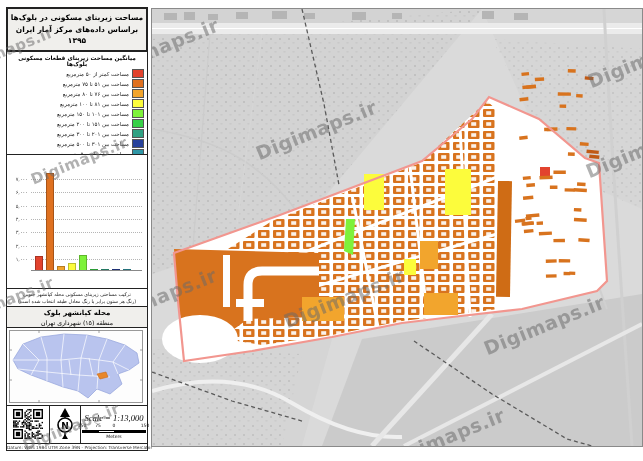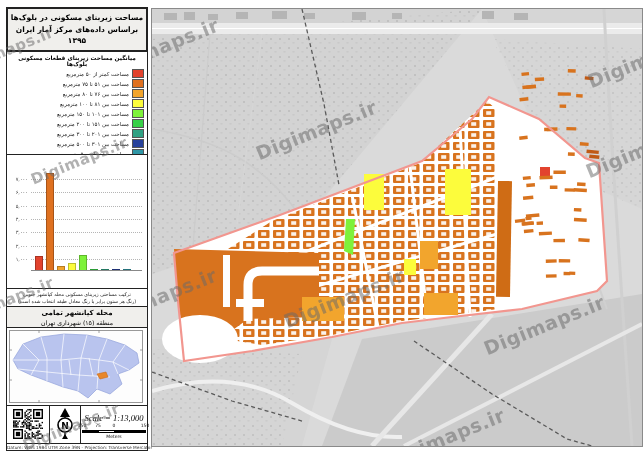--- a/index.html
+++ b/index.html
@@ -139,21 +139,21 @@
         </div>
       <div id="baseline"></div>
     </div>
 
     <div id="caption-box" class="panel-box">
       <div class="c">ترکیب مساحتی زیربنای مسکونی محله کیانشهر جنوبی</div>
       <div class="c">(رنگ هر ستون برابر با رنگ معادل طبقه انتخاب شده است)</div>
     </div>
 
     <div id="area-box" class="panel-box">
-      <div class="a1">محله کیانشهر تمامی</div>
+      <div class="a1">محله کیانشهر بلوک</div>
       <div class="a2">منطقه (۱۵) شهرداری تهران</div>
     </div>
 
     <div id="locator-box" class="panel-box">
       <svg width="134" height="73" viewBox="0 0 134 73">
         <rect x="0.5" y="0.5" width="133" height="72" fill="#fdfdfd" stroke="#999" stroke-width="1"></rect>
 
         <g stroke="#888" stroke-width="0.8">
           <line x1="30" y1="0" x2="30" y2="3"></line>
             <line x1="90" y1="0" x2="90" y2="3"></line>

